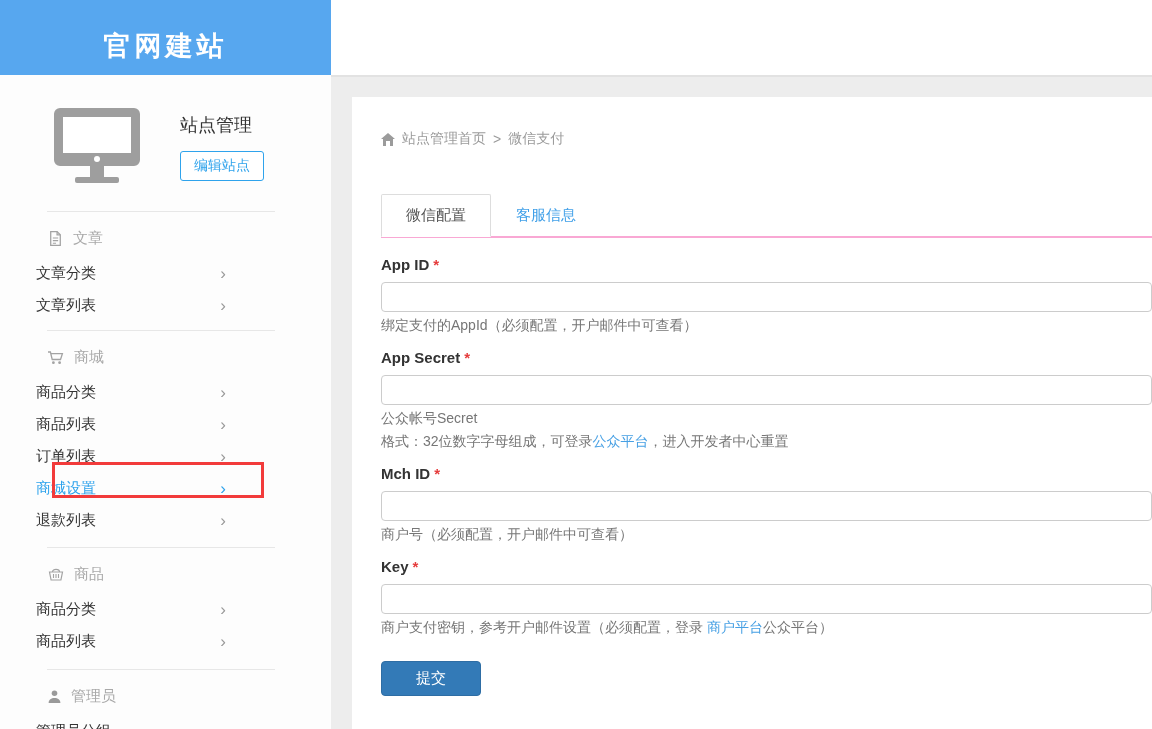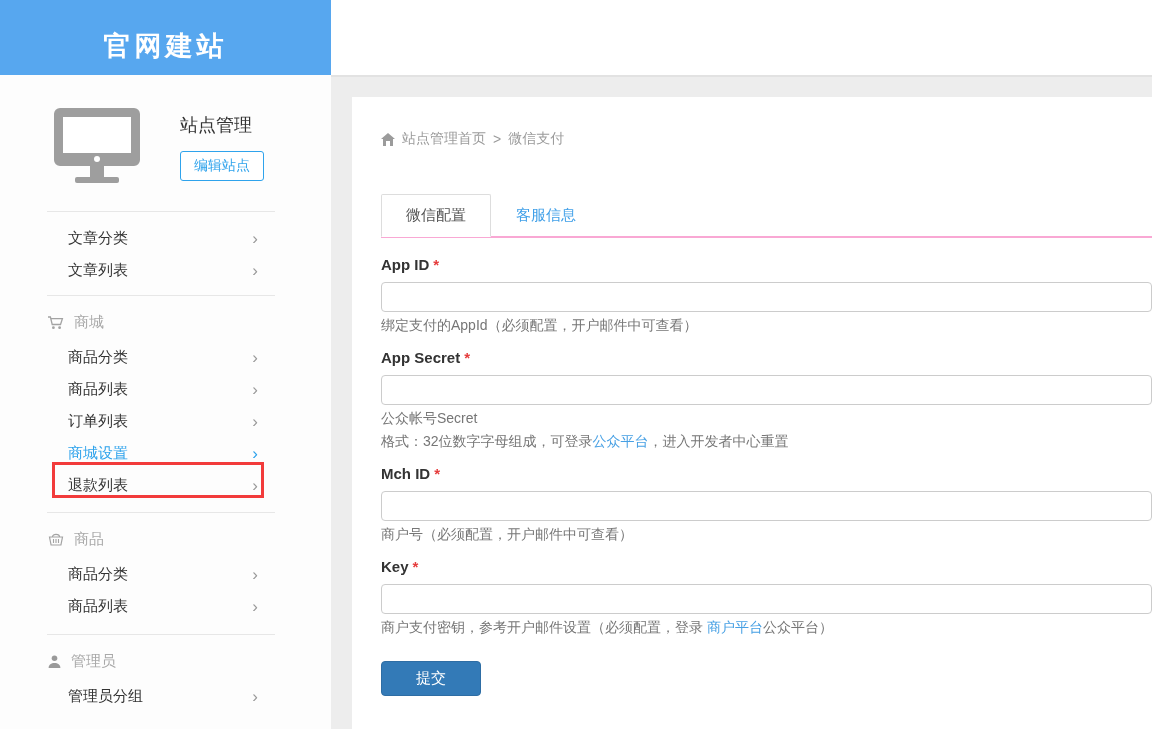--- a/index.html
+++ b/index.html
@@ -38,21 +38,21 @@
     background:#fff; border:1px solid #2fa3ec; border-radius:3px; cursor:pointer;
     font-family:inherit;
   }
   .divider { height:1px; background:#e7e7e7; margin-left:47px; width:228px; }
   .d1 { margin-top:28px; } .d2 { margin-top:9px; } .d3 { margin-top:11px; } .d4 { margin-top:12px; }
   .section-h { display:flex; align-items:center; margin:18px 0 0 47px; color:#a9a9a9; font-size:15px; height:17px; }
   .s-icon { display:inline-flex; margin-right:9px; }
   .menu { margin-top:10px; }
   .m-item {
     display:flex; justify-content:space-between; align-items:center;
-    margin-left:68px; width:190px; height:32px; font-size:15px; color:#333; cursor:pointer;
+    margin-left:36px; width:190px; height:32px; font-size:15px; color:#333; cursor:pointer;
   }
   .chev { color:#9a9a9a; font-size:17px; line-height:1; }
   .m-item.active, .m-item.active .chev { color:#2fa3ec; }
   .red-box {
     position:absolute; left:52px; top:387px; width:212px; height:36px;
     border:3px solid #f23b3b; box-sizing:border-box; pointer-events:none;
   }
 
   
   .breadcrumb { margin:33px 0 0 29px; display:flex; align-items:center; color:#9b9b9b; font-size:14px; }
@@ -106,20 +106,30 @@
           <div class="m-base"></div>
       </div>
       <div class="site-col">
         <div class="site-title">站点管理</div>
         <button class="edit-btn">编辑站点</button>
       </div>
     </div>
 
     <div class="divider d1"></div>
 
+    <div class="section-h">
+      <span class="s-icon">
+        <svg width="17" height="17" viewBox="0 0 16 16">
+            <path d="M3.5 1.5h6l3 3v10h-9z" fill="none" stroke="#a3a3a3" stroke-width="1.2"></path>
+            <path d="M9.5 1.5v3h3" fill="none" stroke="#a3a3a3" stroke-width="1.2"></path>
+            <path d="M5.5 7.5h5M5.5 10h5M5.5 12.5h3" stroke="#a3a3a3" stroke-width="1.1"></path>
+          </svg>
+      </span>
+      <span>文章</span>
+    </div>
     <div class="menu">
       <div class="m-item">
         <span>文章分类</span>
         <span class="chev">›</span>
       </div>
       <div class="m-item">
         <span>文章列表</span>
         <span class="chev">›</span>
       </div>
     </div>

